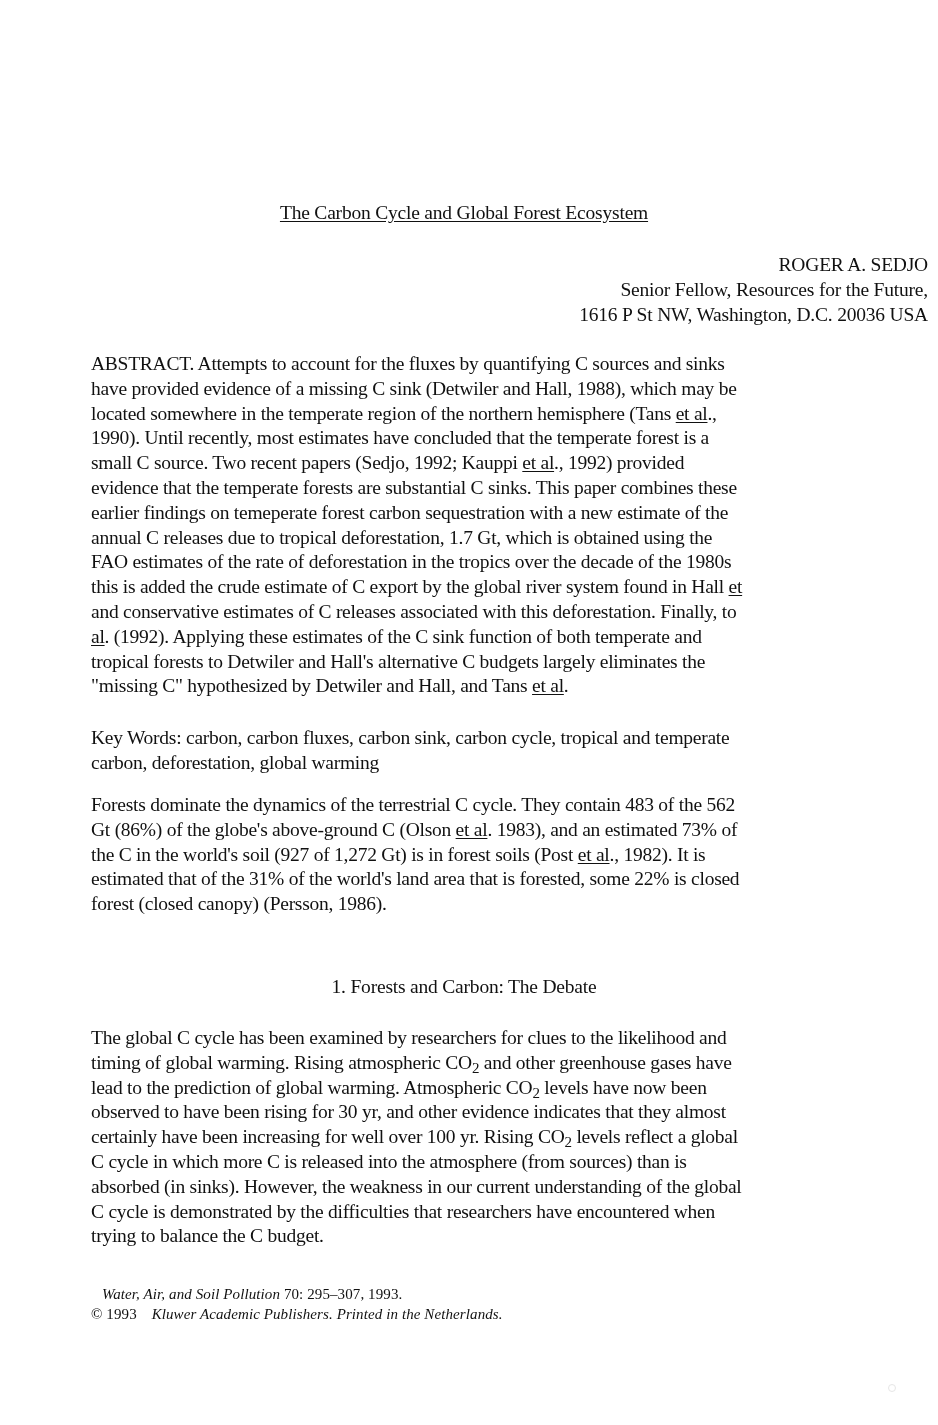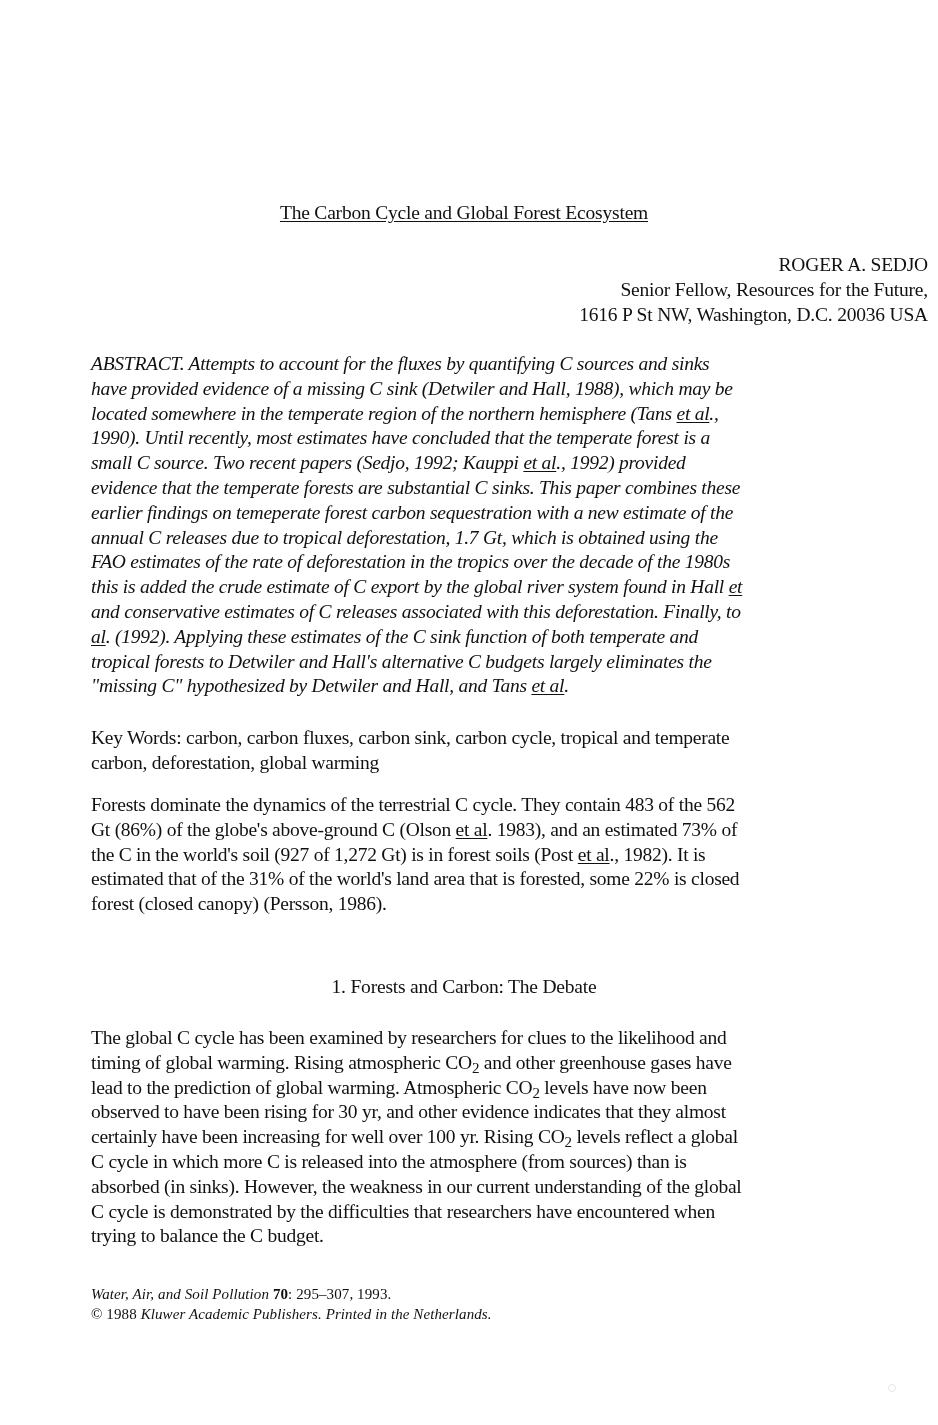--- a/index.html
+++ b/index.html
@@ -70,22 +70,22 @@
   }
   .footer {
     position: absolute;
     left: 91px;
     top: 1284px;
     font-size: 15px;
     line-height: 20px;
     letter-spacing: 0.1px;
   }
   .footer .ln { display: block; white-space: nowrap; }
-  .it { font-style: italic; }
-  .bd { font-weight: bold; }
+  .it { font-style: italic; margin-left: 11px; }
+  .bd { font-weight: normal; }
   .scan-mark {
     position: absolute;
     left: 888px;
     top: 1384px;
     width: 6px;
     height: 6px;
     border: 1px solid #e6e6e6;
     border-radius: 50%;
   }
 </style>
@@ -95,21 +95,21 @@
 <div class="page">
 
   <div class="title">The Carbon Cycle and Global Forest Ecosystem</div>
 
   <div class="author-block">
     <div>ROGER A. SEDJO</div>
     <div>Senior Fellow, Resources for the Future,</div>
     <div>1616 P St NW, Washington, D.C. 20036 USA</div>
   </div>
 
-  <div class="para" style="top:352px;font-style:italic;">
+  <div class="para" style="top:352px;">
       <span class="ln">ABSTRACT.  Attempts to account for the fluxes by quantifying C sources and sinks</span>
       <span class="ln">have provided evidence of a missing C sink (Detwiler and Hall, 1988), which may be</span>
       <span class="ln">located somewhere in the temperate region of the northern hemisphere (Tans <span class="u">et al</span>.,</span>
       <span class="ln">1990). Until recently, most estimates have concluded that the temperate forest is a</span>
       <span class="ln">small C source.  Two recent papers (Sedjo, 1992; Kauppi <span class="u">et al</span>., 1992) provided</span>
       <span class="ln">evidence that the temperate forests are substantial C sinks.  This paper combines these</span>
       <span class="ln">earlier findings on temeperate forest carbon sequestration with a new estimate of the</span>
       <span class="ln">annual C releases due to tropical deforestation, 1.7 Gt, which is obtained using the</span>
       <span class="ln">FAO estimates of the rate of deforestation in the tropics over the decade of the 1980s</span>
       <span class="ln">this is added the crude estimate of C export by the global river system found in Hall <span class="u">et</span></span>
@@ -141,17 +141,17 @@
       <span class="ln">observed to have been rising for 30 yr, and other evidence indicates that they almost</span>
       <span class="ln">certainly have been increasing for well over 100 yr.  Rising CO<sub class="chem">2</sub> levels reflect a global</span>
       <span class="ln">C cycle in which more C is released into the atmosphere (from sources) than is</span>
       <span class="ln">absorbed (in sinks).  However, the weakness in our current understanding of the global</span>
       <span class="ln">C cycle is demonstrated by the difficulties that researchers have encountered when</span>
       <span class="ln">trying to balance the C budget.</span>
     </div>
 
   <div class="footer">
     <span class="ln"><span class="it">Water, Air, and Soil Pollution</span> <span class="bd">70</span><span>: 295–307, 1993.</span></span>
-    <span class="ln"><span>©</span> <span>1988</span> <span class="it">Kluwer Academic Publishers. Printed in the Netherlands.</span></span>
+    <span class="ln"><span>©</span> <span>1993</span> <span class="it">Kluwer Academic Publishers. Printed in the Netherlands.</span></span>
   </div>
 
   <div class="scan-mark"></div>
 </div>
 
 </body></html>

